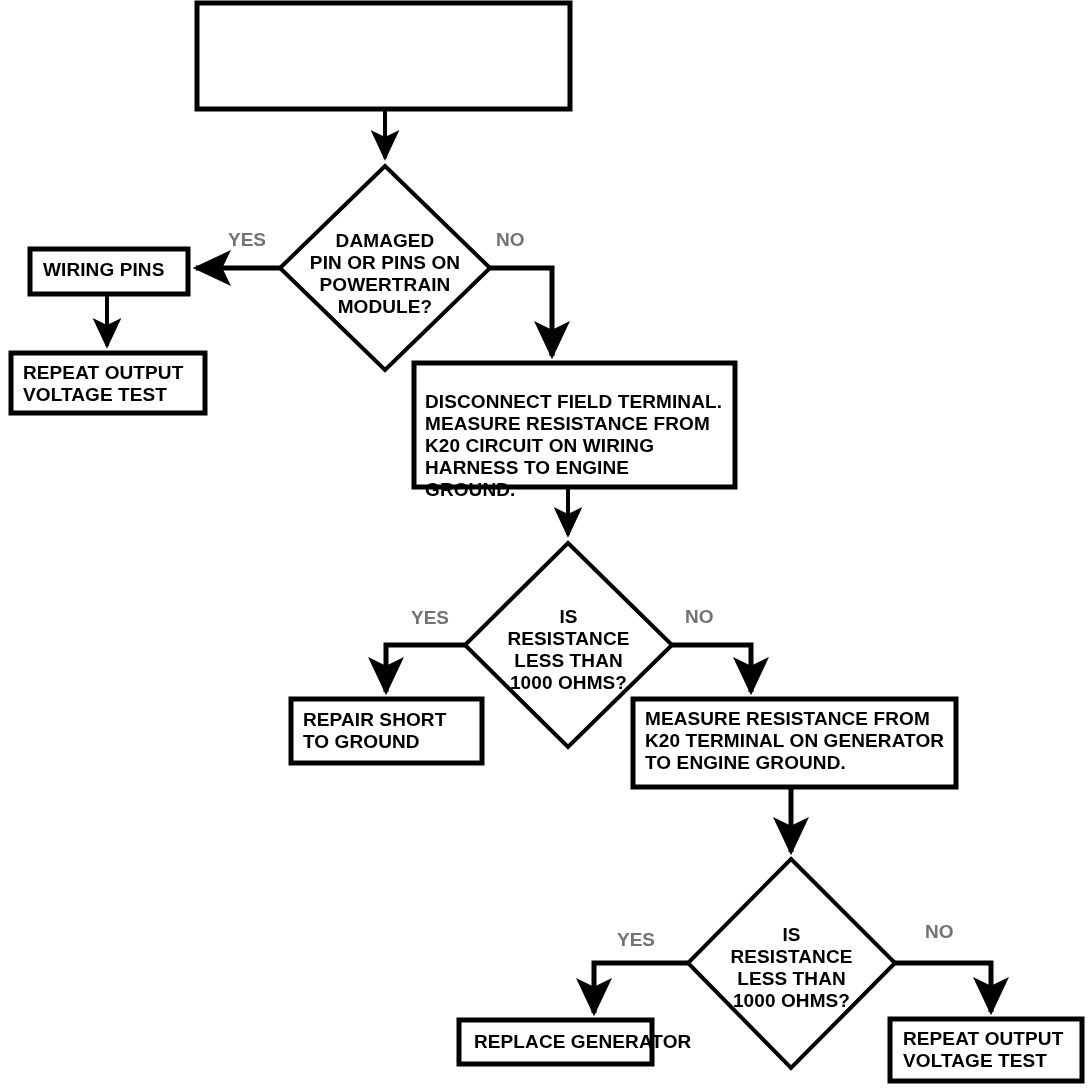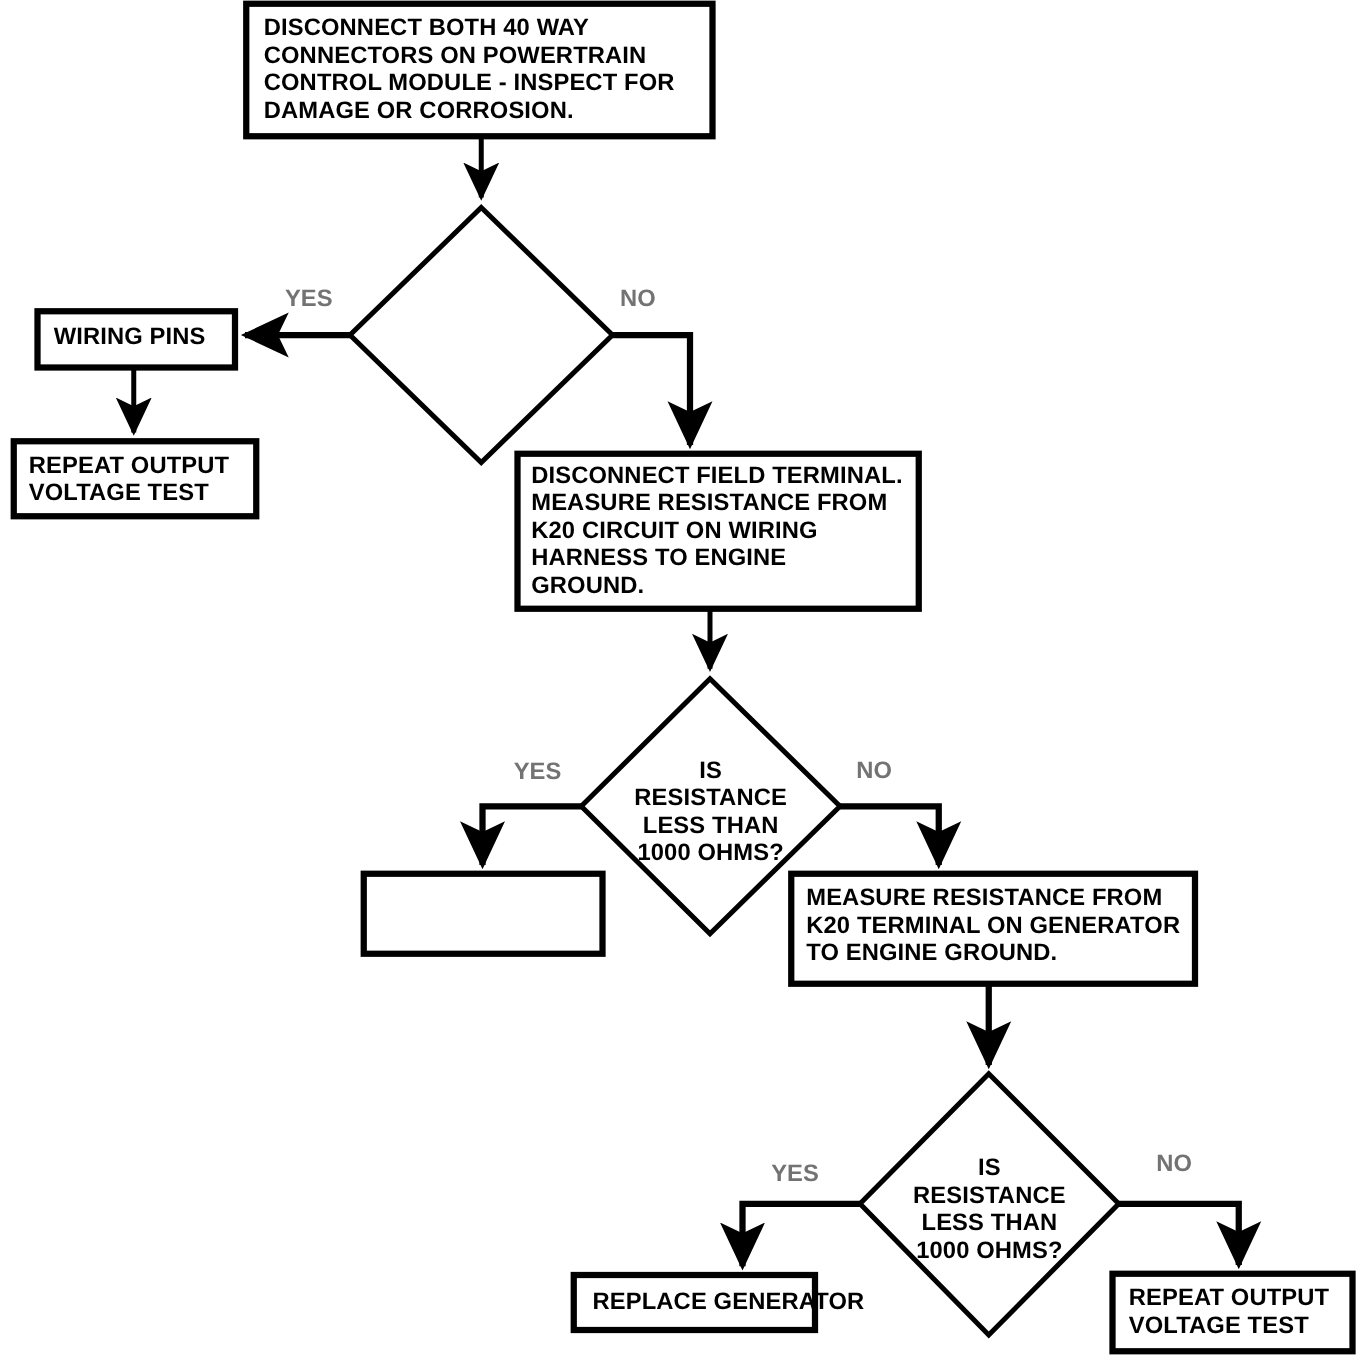--- a/index.html
+++ b/index.html
@@ -99,42 +99,44 @@
 
     <path d="M 672 645 L 751 645 L 751 692" fill="none" stroke="#000000" stroke-width="5" marker-end="url(#arrowhead)"></path>
 
     <path d="M 791 787 L 791 852" fill="none" stroke="#000000" stroke-width="5" marker-end="url(#arrowhead)"></path>
 
     <path d="M 688 963 L 594 963 L 594 1013" fill="none" stroke="#000000" stroke-width="5" marker-end="url(#arrowhead)"></path>
 
     <path d="M 895 963 L 991 963 L 991 1012" fill="none" stroke="#000000" stroke-width="5" marker-end="url(#arrowhead)"></path>
   </svg>
 
-  <div class="node-text proc-text" style="left:211px; top:12px; width:350px;">DISCONNECT BOTH 40 WAY
-CONNECTORS ON POWERTRAIN
-CONTROL MODULE - INSPECT FOR
-DAMAGE OR CORROSION.</div>
 
+  <div class="node-text dia-text" style="left:285px; top:230px; width:200px;">DAMAGED
+PIN OR PINS ON
+POWERTRAIN
+MODULE?</div>
 
   <div class="node-text proc-text" style="left:43px; top:259px; width:140px;">WIRING PINS</div>
 
   <div class="node-text proc-text" style="left:23px; top:362px; width:180px;">REPEAT OUTPUT
 VOLTAGE TEST</div>
 
-  <div class="node-text proc-text" style="left:425px; top:370px; width:305px;">DISCONNECT FIELD TERMINAL.
+  <div class="node-text proc-text" style="left:425px; top:391px; width:305px;">DISCONNECT FIELD TERMINAL.
 MEASURE RESISTANCE FROM
 K20 CIRCUIT ON WIRING
 HARNESS TO ENGINE
 GROUND.</div>
 
   <div class="node-text dia-text" style="left:481px; top:606px; width:175px;">IS
 RESISTANCE
 LESS THAN
 1000 OHMS?</div>
 
+  <div class="node-text proc-text" style="left:303px; top:709px; width:175px;">REPAIR SHORT
+TO GROUND</div>
 
   <div class="node-text proc-text" style="left:645px; top:708px; width:305px;">MEASURE RESISTANCE FROM
 K20 TERMINAL ON GENERATOR
 TO ENGINE GROUND.</div>
 
   <div class="node-text dia-text" style="left:704px; top:924px; width:175px;">IS
 RESISTANCE
 LESS THAN
 1000 OHMS?</div>
 

